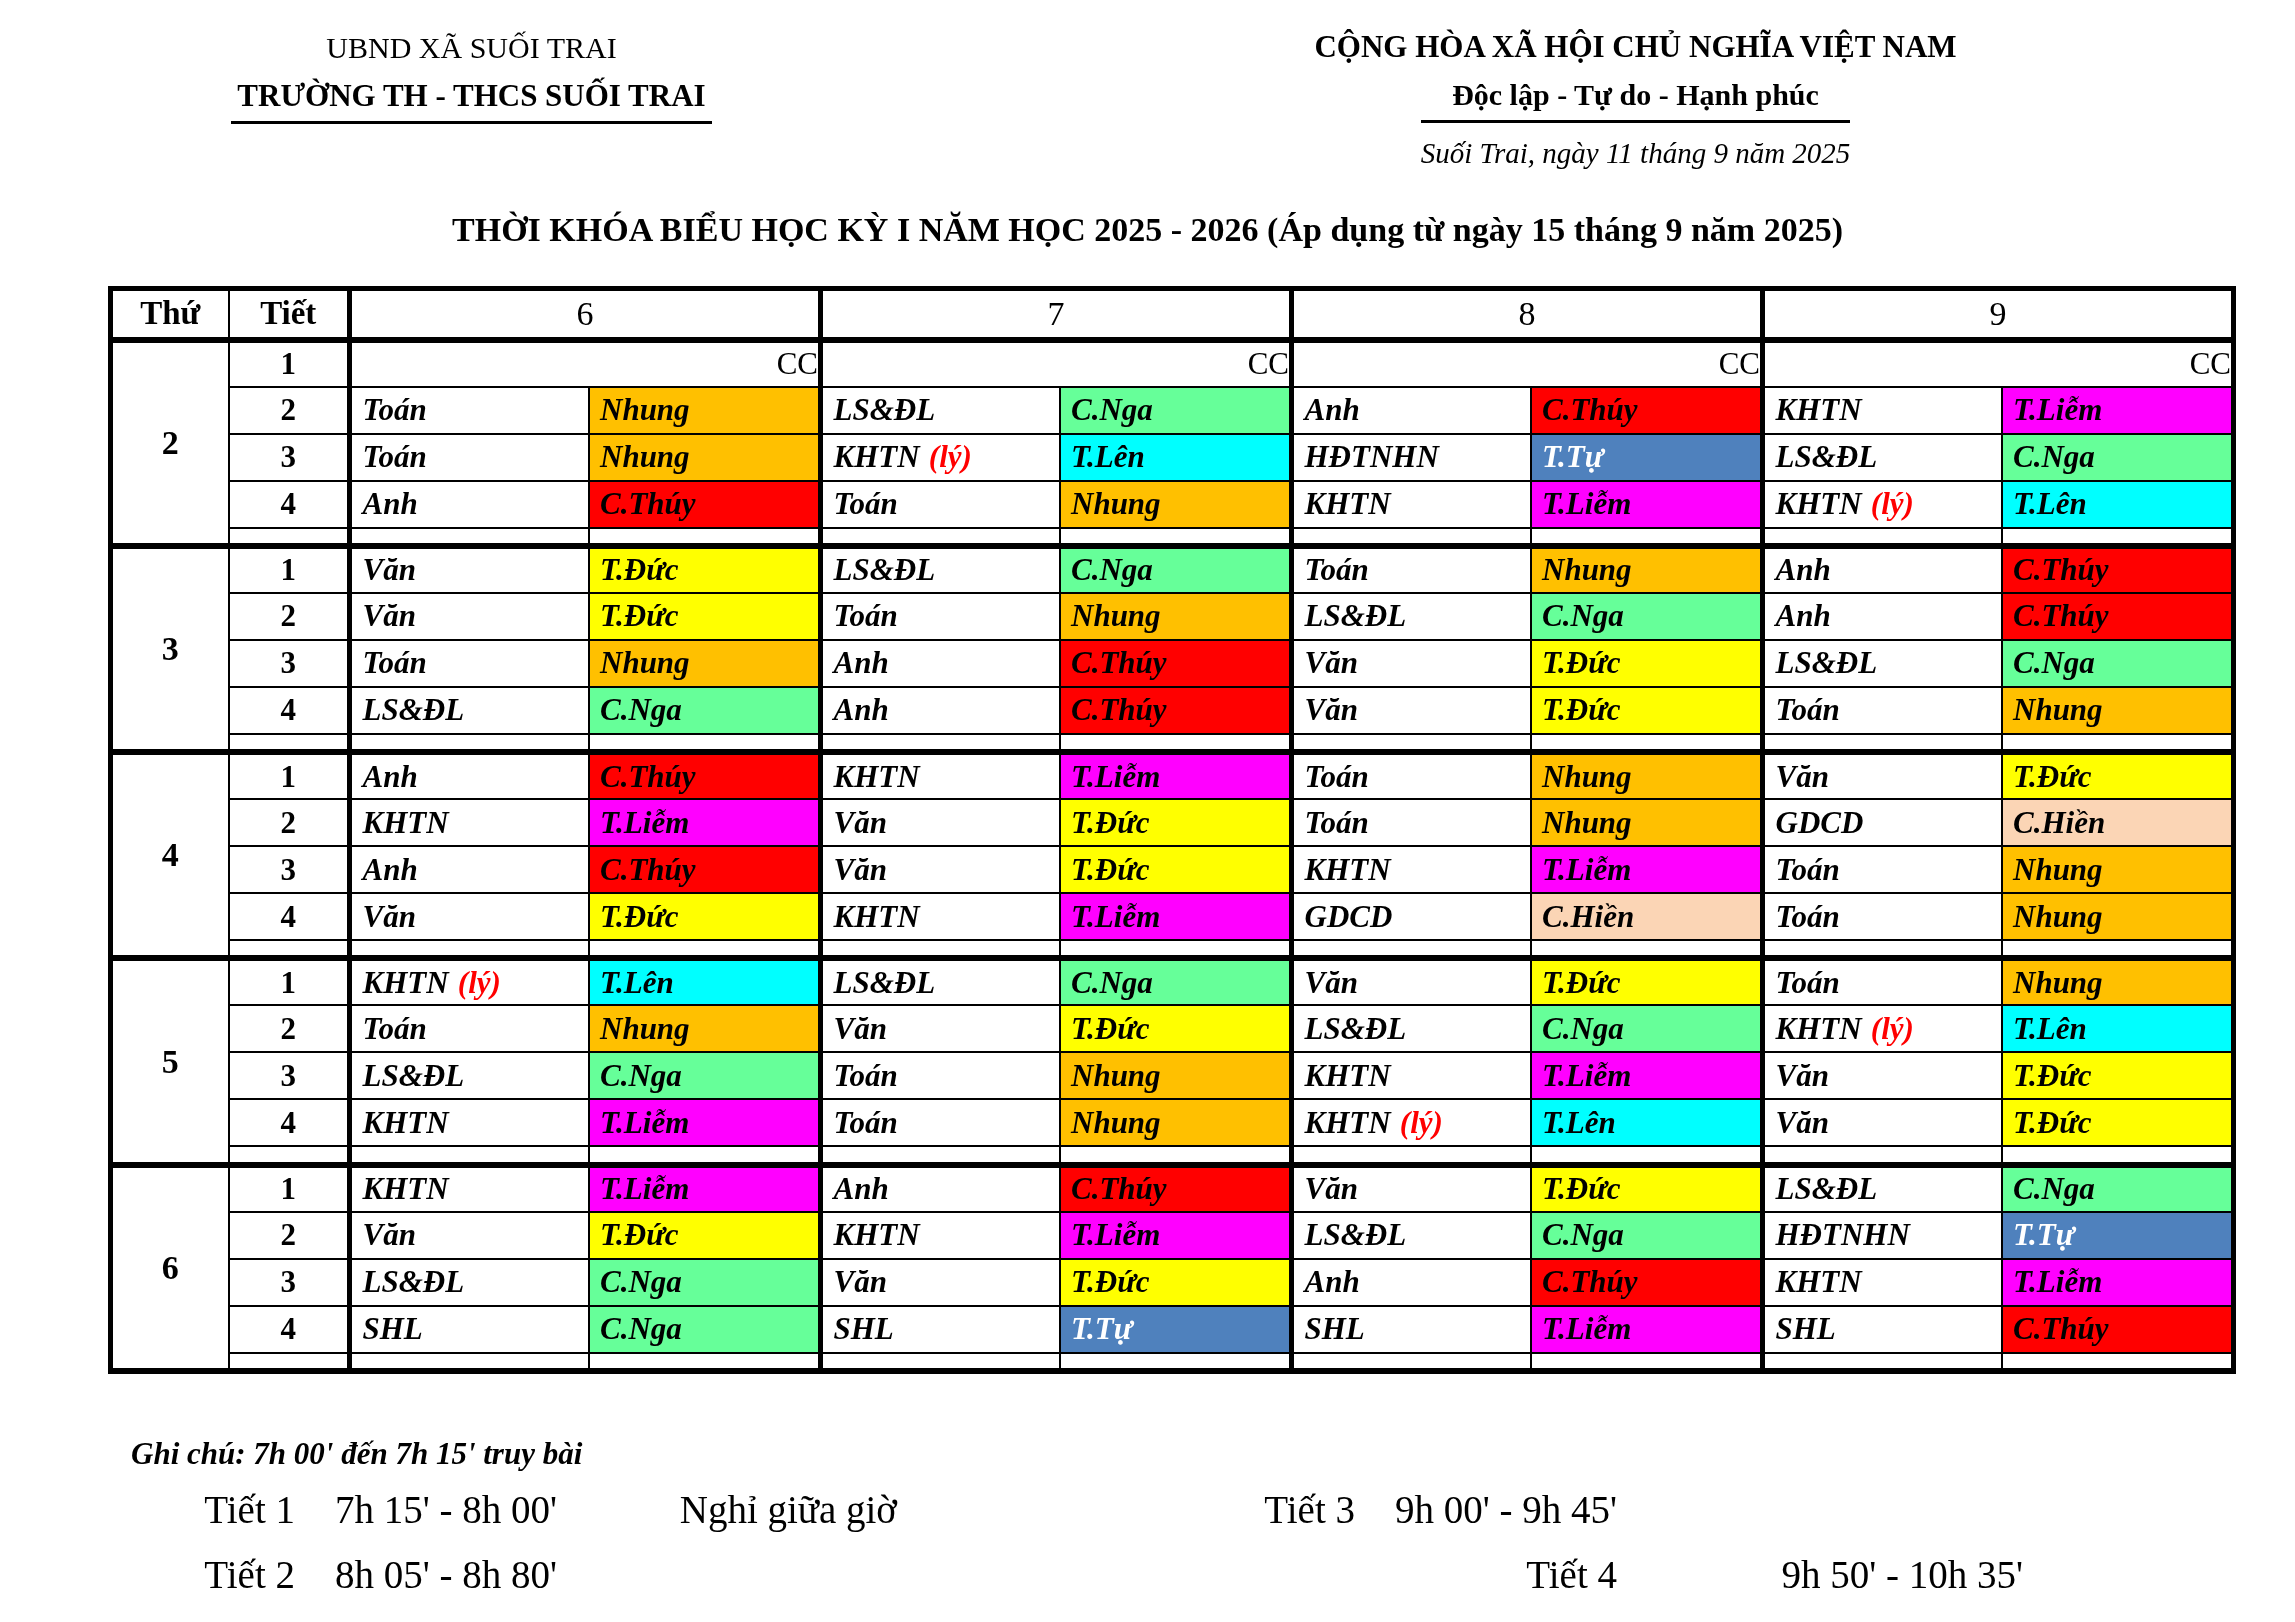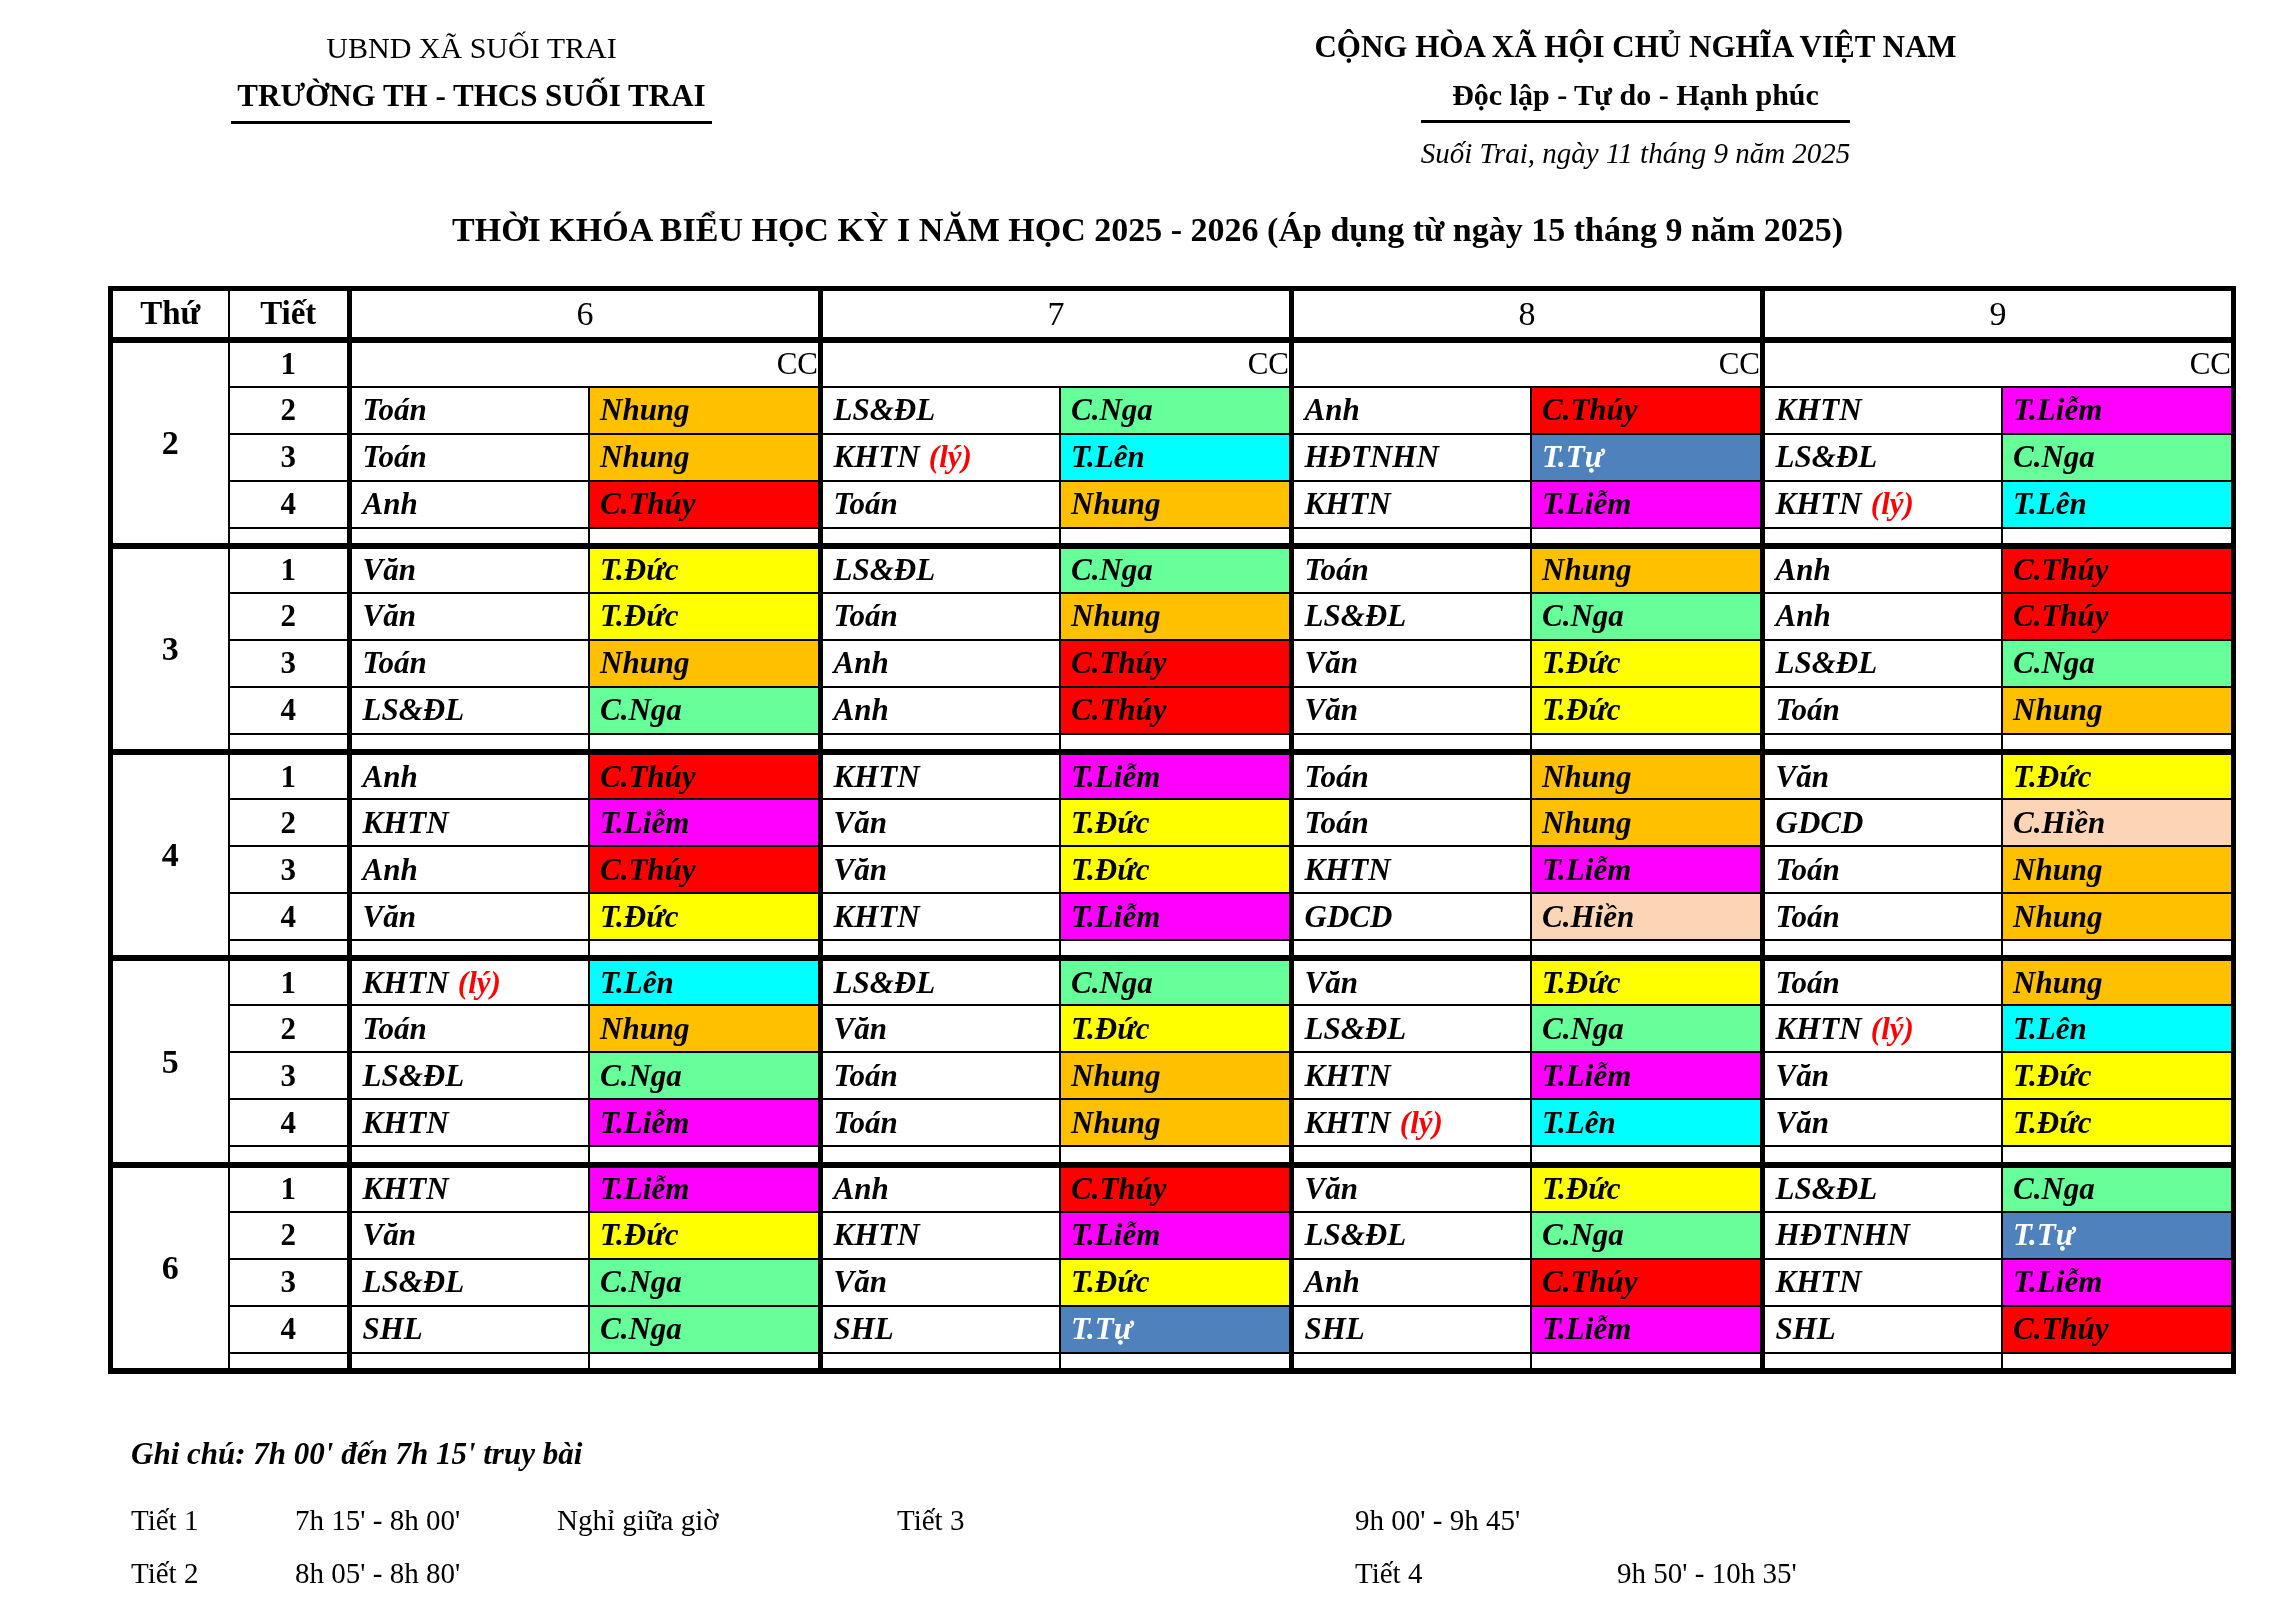--- a/index.html
+++ b/index.html
@@ -36,23 +36,23 @@
   .tt td.day-cell { border-bottom:6.5px solid #000; text-align:center; font-weight:bold; font-size:34px; }
   .tt td.period-cell { text-align:center; font-weight:bold; font-size:31px; }
   .tt td.cc-cell { text-align:right; font-size:31px; }
   .tt td.subject-cell, .tt td.teacher-cell {
       font-weight:bold; font-style:italic; font-size:31px;
       padding-left:10.5px; white-space:nowrap; text-align:left; }
   .tt .b-left-thick { border-left-width:5.2px; }
   .tt .note { color:#FF0000; margin-left:9.2px; }
   
   .footer { position:absolute; left:131px; top:1436px; width:2035px; }
-  .footer .gc { font-size:31px; font-weight:bold; font-style:italic; margin-bottom:32px; }
+  .footer .gc { font-size:31px; font-weight:bold; font-style:italic; margin-bottom:15px; }
   .frow { display:grid; grid-template-columns:164px 262px 340px 458px 262px 406px; margin-bottom:19.6px; }
-  .frow div { font-size:29px; text-align:left; white-space:nowrap; }
+  .frow div { font-size:39px; text-align:right; white-space:nowrap; }
 </style>
 </head>
 <body>
 
 <div class="hdr-left">
   <div class="l1">UBND XÃ SUỐI TRAI</div>
   <div class="l2">
     <span>TRƯỜNG TH - THCS SUỐI TRAI</span>
   </div>
 </div>

